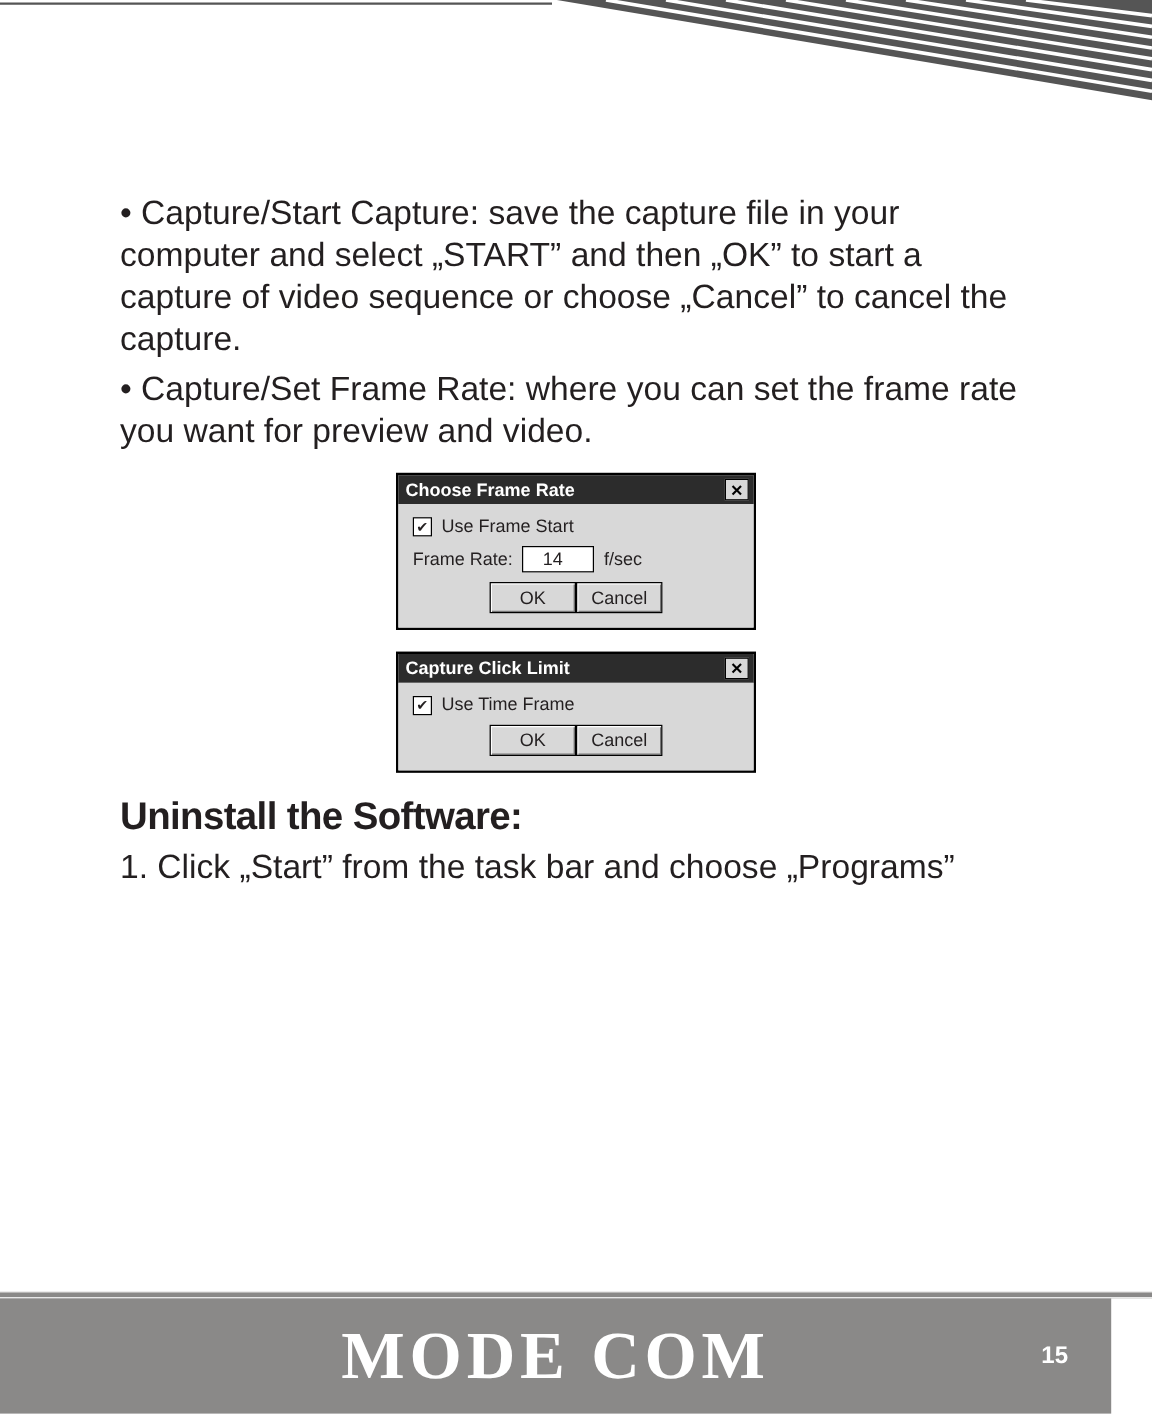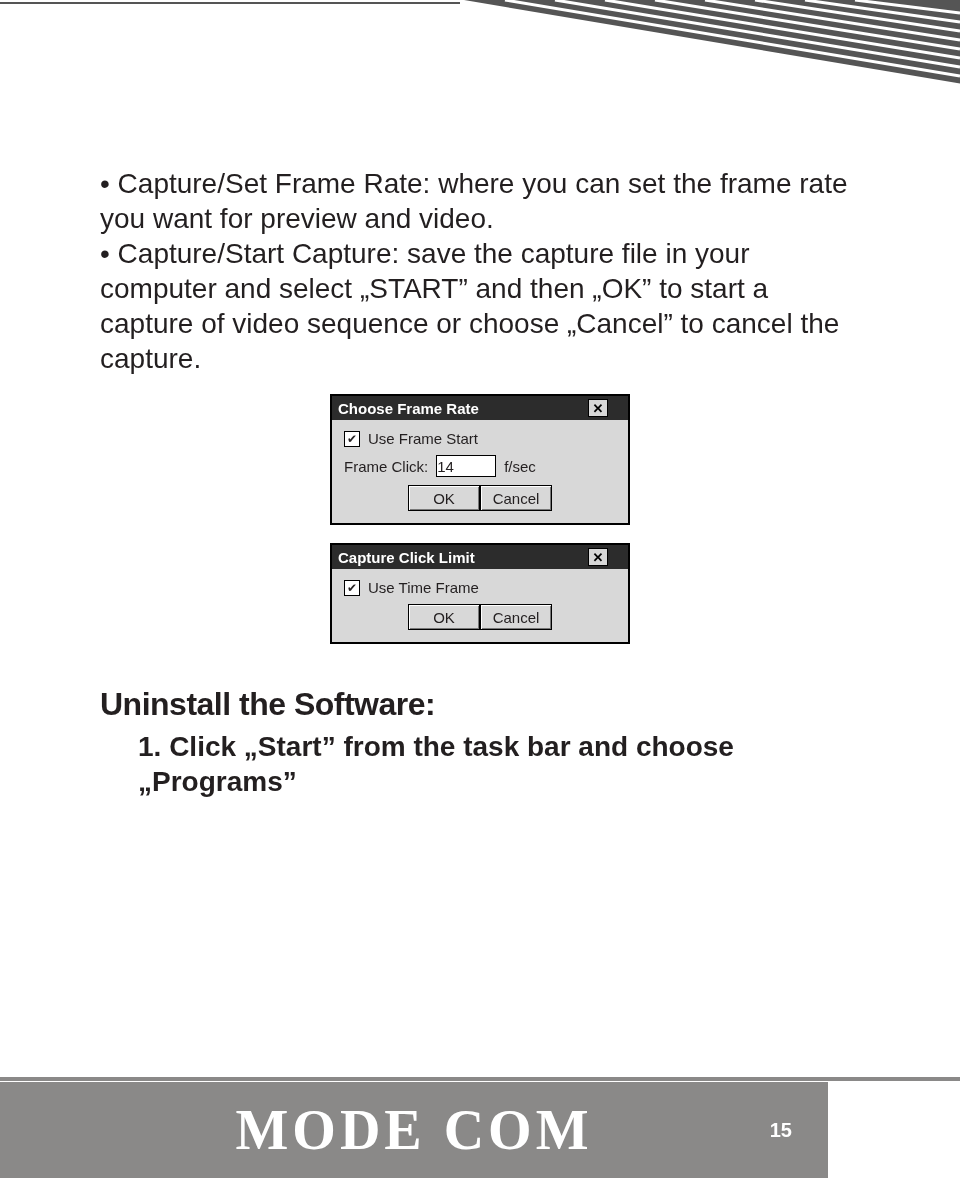--- a/index.html
+++ b/index.html
@@ -29,36 +29,35 @@
   .para {
     font-size: 28px;
     line-height: 1.25;
     font-weight: 400;
     color: #231f20;
   }
   .para.mt { margin-top: 6px; }
   .heading {
     font-size: 32px;
     font-weight: 700;
-    margin-top: 42px;
+    margin-top: 18px;
     margin-bottom: 6px;
     letter-spacing: -0.5px;
   }
   .listtxt {
     font-size: 28px;
     line-height: 1.25;
-    font-weight: 700;
-    margin-left: 38px;
+    font-weight: 400;
   }
   
   .footer {
     position: absolute;
     left: 0;
     bottom: 0;
-    width: 828px;
+    width: 926px;
     height: 96px;
     background: #8a8988;
   }
   .footer-rule {
     position: absolute;
     left: 0;
     bottom: 96px;
     width: 960px;
     height: 6px;
     background: #8a8988;
@@ -94,21 +93,21 @@
     font-size: 15px;
     margin: 18px auto;
     box-shadow: 1px 1px 0 #fff inset;
   }
   .win-title {
     background: #2c2c2c;
     color: #fff;
     display: flex;
     align-items: center;
     justify-content: space-between;
-    padding: 2px 20px 2px 6px;
+    padding: 2px 4px 2px 6px;
     font-weight: 700;
     font-size: 15px;
     height: 24px;
   }
   .win-close {
     width: 20px;
     height: 18px;
     background: #d8d8d8;
     border: 1px solid #000;
     display: flex;
@@ -139,21 +138,21 @@
     align-items: center;
     justify-content: center;
     font-size: 12px;
   }
   .win-label { font-size: 15px; }
   .win-input {
     width: 60px;
     height: 22px;
     border: 1px solid #000;
     background: #fff;
-    padding: 0 0;
+    padding: 0 16px;
     font-size: 15px;
     display: inline-flex;
     align-items: center;
   }
   .win-buttons {
     display: flex;
     justify-content: center;
     margin-top: 6px;
   }
   .win-btn {
@@ -182,35 +181,35 @@
     <line x1="705" y1="0" x2="960" y2="40"></line>
     <line x1="755" y1="0" x2="960" y2="31"></line>
     <line x1="805" y1="0" x2="960" y2="22"></line>
     <line x1="855" y1="0" x2="960" y2="13"></line>
   </g>
   <line x1="0" y1="3" x2="460" y2="3" stroke="#555" stroke-width="2"></line>
 </svg>
 
 <div class="content">
 
+  <p class="para">• Capture/Start Capture: save the capture file in your computer and select „START” and then „OK” to start a capture of video sequence or choose „Cancel” to cancel the capture.</p>
   <p class="para mt">• Capture/Set Frame Rate: where you can set the frame rate you want for preview and video.</p>
-  <p class="para">• Capture/Start Capture: save the capture file in your computer and select „START” and then „OK” to start a capture of video sequence or choose „Cancel” to cancel the capture.</p>
 
   <div class="win-dialog">
     <div class="win-title">
       <span>Choose Frame Rate</span>
       <span class="win-close">✕</span>
     </div>
     <div class="win-body">
       <div class="win-row">
         <span class="win-check">✔</span>
         <span class="win-label">Use Frame Start</span>
       </div>
       <div class="win-row">
-        <span class="win-label">Frame Click:</span>
+        <span class="win-label">Frame Rate:</span>
         <span class="win-input">14</span>
         <span class="win-label">f/sec</span>
       </div>
       <div class="win-buttons">
         <span class="win-btn">OK</span>
         <span class="win-btn">Cancel</span>
       </div>
     </div>
   </div>
 

